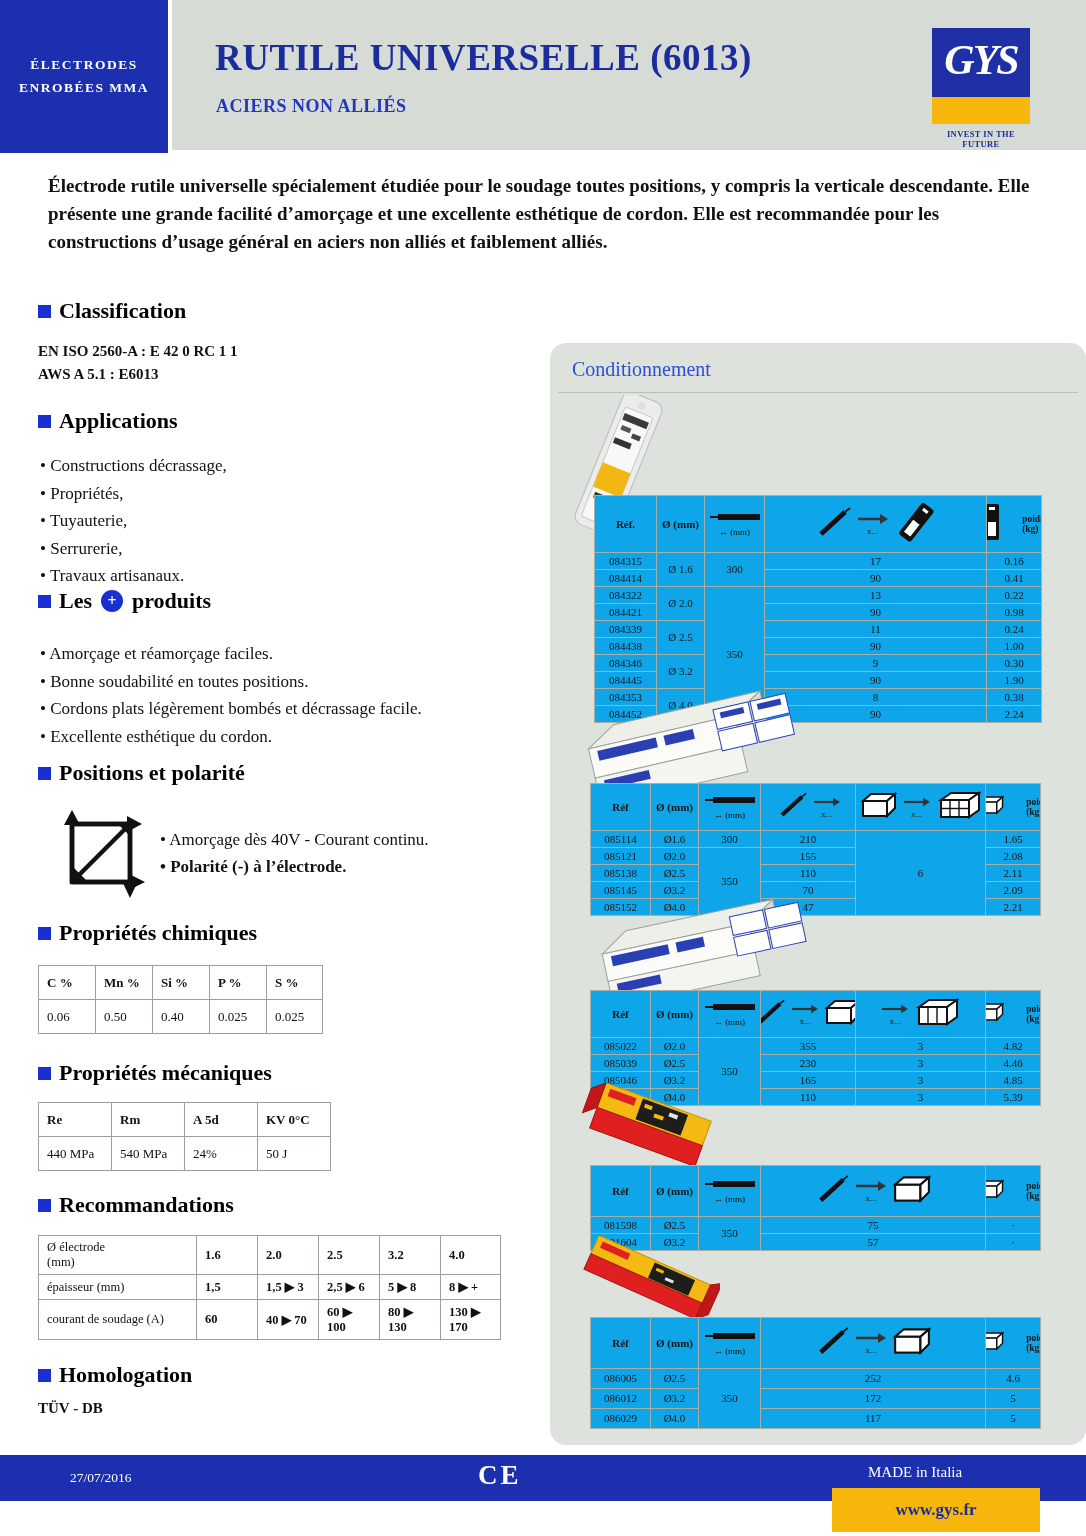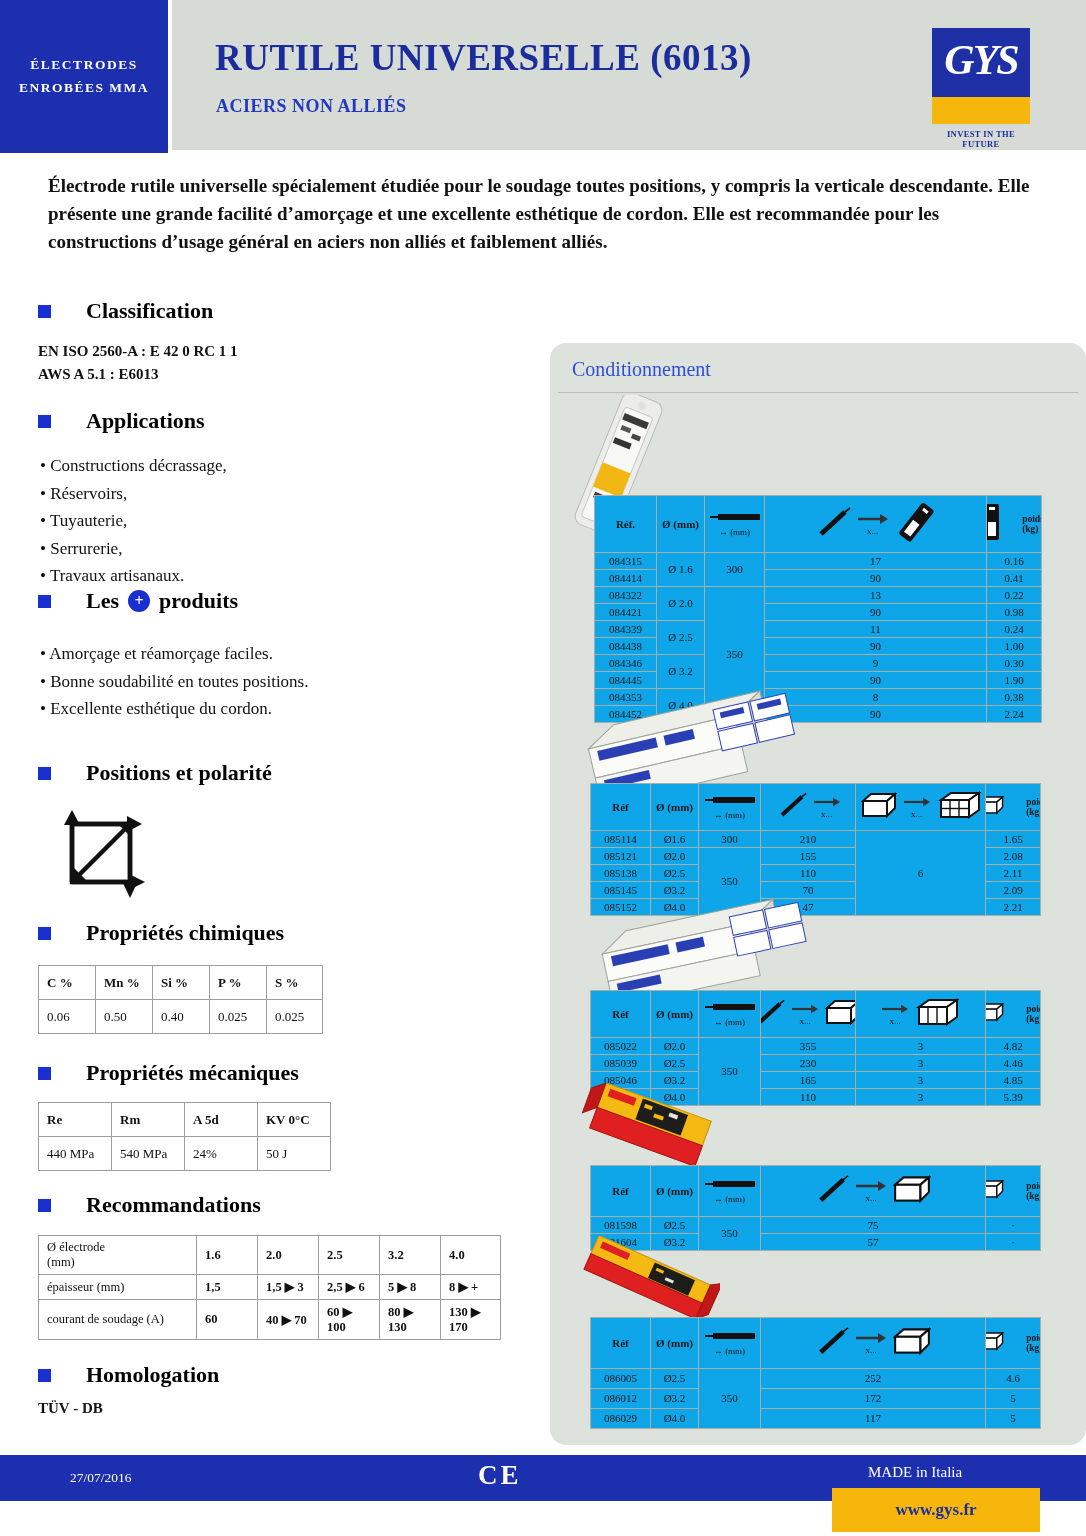--- a/index.html
+++ b/index.html
@@ -17,21 +17,21 @@
   .logo-sq{width:98px;height:96px;background:#1f2fa6;position:relative;}
   .logo-sq .gys{position:absolute;left:0;top:8px;width:98px;text-align:center;color:#fff;font-weight:bold;
                 font-size:42px;letter-spacing:-2px;font-style:italic;}
   .logo-yellow{position:absolute;left:0;bottom:0;width:98px;height:27px;background:#f6b60b;}
   .logo-tag{margin-top:5px;text-align:center;color:#1b2d9d;font-weight:bold;font-size:8.5px;letter-spacing:.4px;}
 
   
   .intro{position:absolute;left:48px;top:172px;width:1002px;font-size:19px;font-weight:bold;line-height:28px;}
 
   
-  .sec{position:absolute;left:38px;display:flex;align-items:center;gap:35px;}
+  .sec{position:absolute;left:38px;display:flex;align-items:center;gap:8px;}
   .sec .sq{width:13px;height:13px;background:#1a2fd0;flex:none;}
   .sec .t{font-size:22px;font-weight:bold;color:#000;}
   .plus-circle{width:22px;height:22px;border-radius:50%;background:#1a2fd0;color:#fff;display:inline-flex;
                align-items:center;justify-content:center;font-size:16px;font-weight:bold;line-height:1;}
 
   .class-lines{position:absolute;left:38px;top:340px;font-size:15px;font-weight:bold;line-height:23px;}
 
   .blist{position:absolute;left:40px;width:470px;font-size:17px;}
   .blist div{line-height:27.5px;}
   .blist div::before{content:"• ";}
@@ -111,37 +111,38 @@
     <div>EN ISO 2560-A :  E 42 0 RC 1 1</div>
     <div>AWS A 5.1 : E6013</div>
   </div>
 
   <div class="sec" style="top:408px">
     <div class="sq"></div>
     <div class="t">Applications</div>
   </div>
   <div class="blist" style="top:452px">
     <div>Constructions décrassage,</div>
-    <div>Réservoirs,</div>
+    <div>Propriétés,</div>
     <div>Tuyauterie,</div>
     <div>Serrurerie,</div>
     <div>Travaux artisanaux.</div>
   </div>
 
   <div class="sec" style="top:588px">
     <div class="sq"></div>
     <div class="t" style="display:flex;align-items:center;gap:9px;">
       <span>Les</span>
       <span class="plus-circle">+</span>
       <span>produits</span>
     </div>
   </div>
   <div class="blist" style="top:640px">
     <div>Amorçage et réamorçage faciles.</div>
     <div>Bonne soudabilité en toutes positions.</div>
+    <div>Cordons plats légèrement bombés et décrassage facile.</div>
     <div>Excellente esthétique du cordon.</div>
   </div>
 
   <div class="sec" style="top:760px">
     <div class="sq"></div>
     <div class="t">Positions et polarité</div>
   </div>
   <div class="pos-diagram">
     <svg width="92" height="95" viewBox="0 0 92 95">
       <rect x="14" y="16" width="58" height="58" fill="none" stroke="#111" stroke-width="4.5"></rect>
@@ -150,20 +151,24 @@
       <line x1="14" y1="16" x2="74" y2="16" stroke="#111" stroke-width="4.5"></line>
       <polygon points="69,8 84,16 69,24" fill="#111"></polygon>
       <line x1="20" y1="68" x2="68" y2="20" stroke="#111" stroke-width="4.5"></line>
       <polygon points="59,15 75,13 73,29" fill="#111"></polygon>
       <polygon points="15,59 13,75 29,73" fill="#111"></polygon>
       <line x1="72" y1="16" x2="72" y2="78" stroke="#111" stroke-width="4.5"></line>
       <polygon points="64,73 72,90 80,73" fill="#111"></polygon>
       <line x1="14" y1="74" x2="76" y2="74" stroke="#111" stroke-width="4.5"></line>
       <polygon points="71,66 87,74 71,82" fill="#111"></polygon>
     </svg>
+  </div>
+  <div class="pos-bullets">
+    <div class="b1">Amorçage dès 40V - Courant continu.</div>
+    <div class="b2">Polarité (-) à l’électrode.</div>
   </div>
 
   <div class="sec" style="top:920px">
     <div class="sq"></div>
     <div class="t">Propriétés chimiques</div>
   </div>
   <table class="ltab pos-abs" style="left:38px;top:965px;width:284px">
     <colgroup>
         <col style="width:57px">
         <col style="width:57px">

